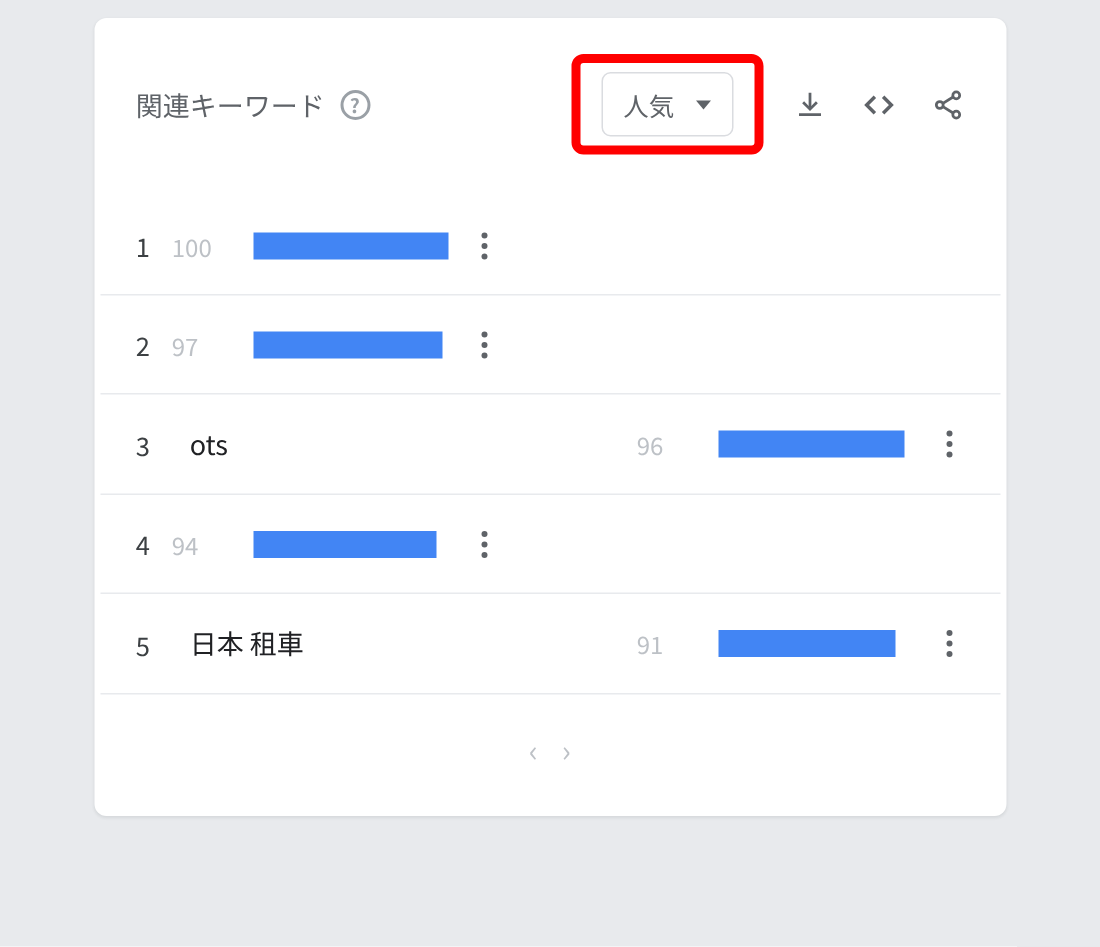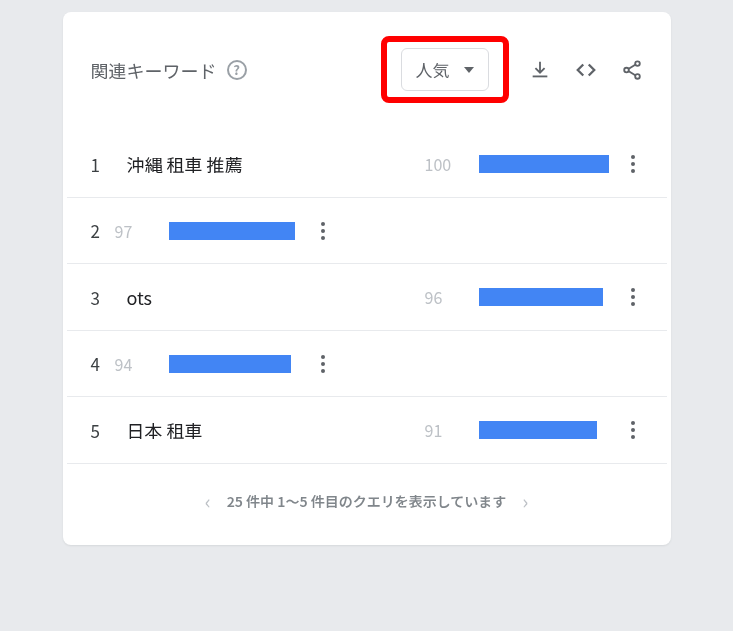--- a/index.html
+++ b/index.html
@@ -139,21 +139,20 @@
           <path d="M8 11 L16 6"></path>
             <path d="M8 13 L16 18"></path>
         </svg>
       </div>
     </div>
   </div>
 
   <div class="list" id="list">
       <div class="row">
         <div class="rank">1</div>
-        <div class="keyword">沖縄 租車 推薦</div>
         <div class="value">100</div>
         <div class="bar-wrap">
           <div class="bar" style="width:100%"></div>
         </div>
         <div class="more">
           <span></span>
           <span></span>
           <span></span>
         </div>
       </div>
@@ -204,17 +203,16 @@
         <div class="more">
           <span></span>
           <span></span>
           <span></span>
         </div>
       </div>
     </div>
 
   <div class="pager">
     <span class="chev">‹</span>
-    <span class="pager-text">25 件中 1～5 件目のクエリを表示しています</span>
     <span class="chev">›</span>
   </div>
 
 </div>
 
 </body></html>

